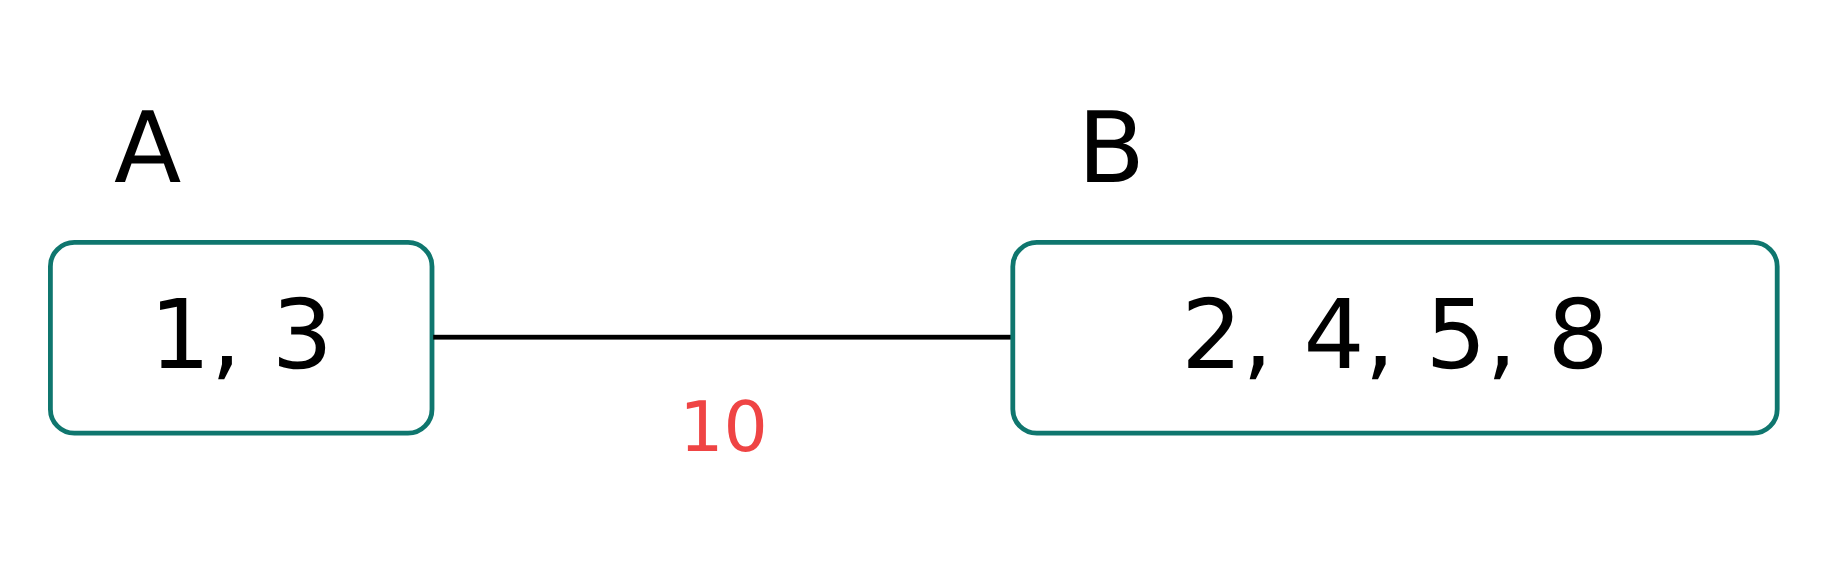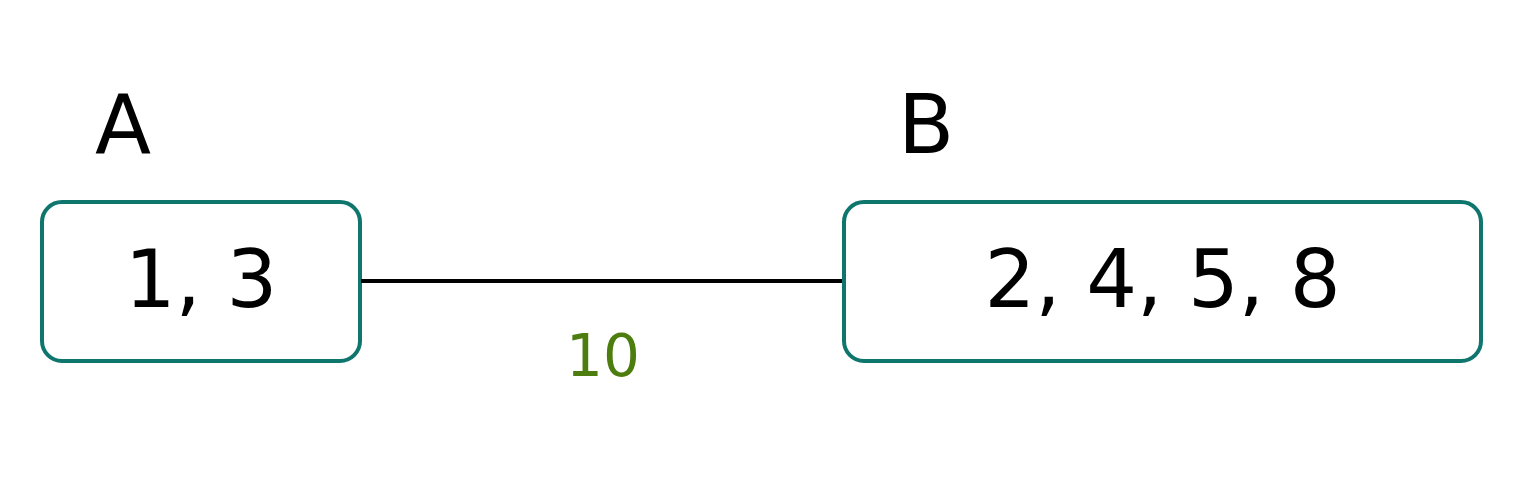--- a/index.html
+++ b/index.html
@@ -52,21 +52,21 @@
   }
   .edge-line {
     position: absolute;
     background: #000000;
   }
   .edge-label {
     position: absolute;
     font-family: "DejaVu Sans", sans-serif;
     font-size: 58px;
     line-height: 1;
-    color: #4d7c0f;
+    color: #ef4444;
     white-space: nowrap;
     user-select: none;
   }
 
   
   #node-a-box   { left: 40px;  top: 200px; width: 322px; height: 163px; }
   #node-a-label { left: 95px;  top: 84px; }
 
   #node-b-box   { left: 842px; top: 200px; width: 641px; height: 163px; }
   #node-b-label { left: 898px; top: 84px; }

